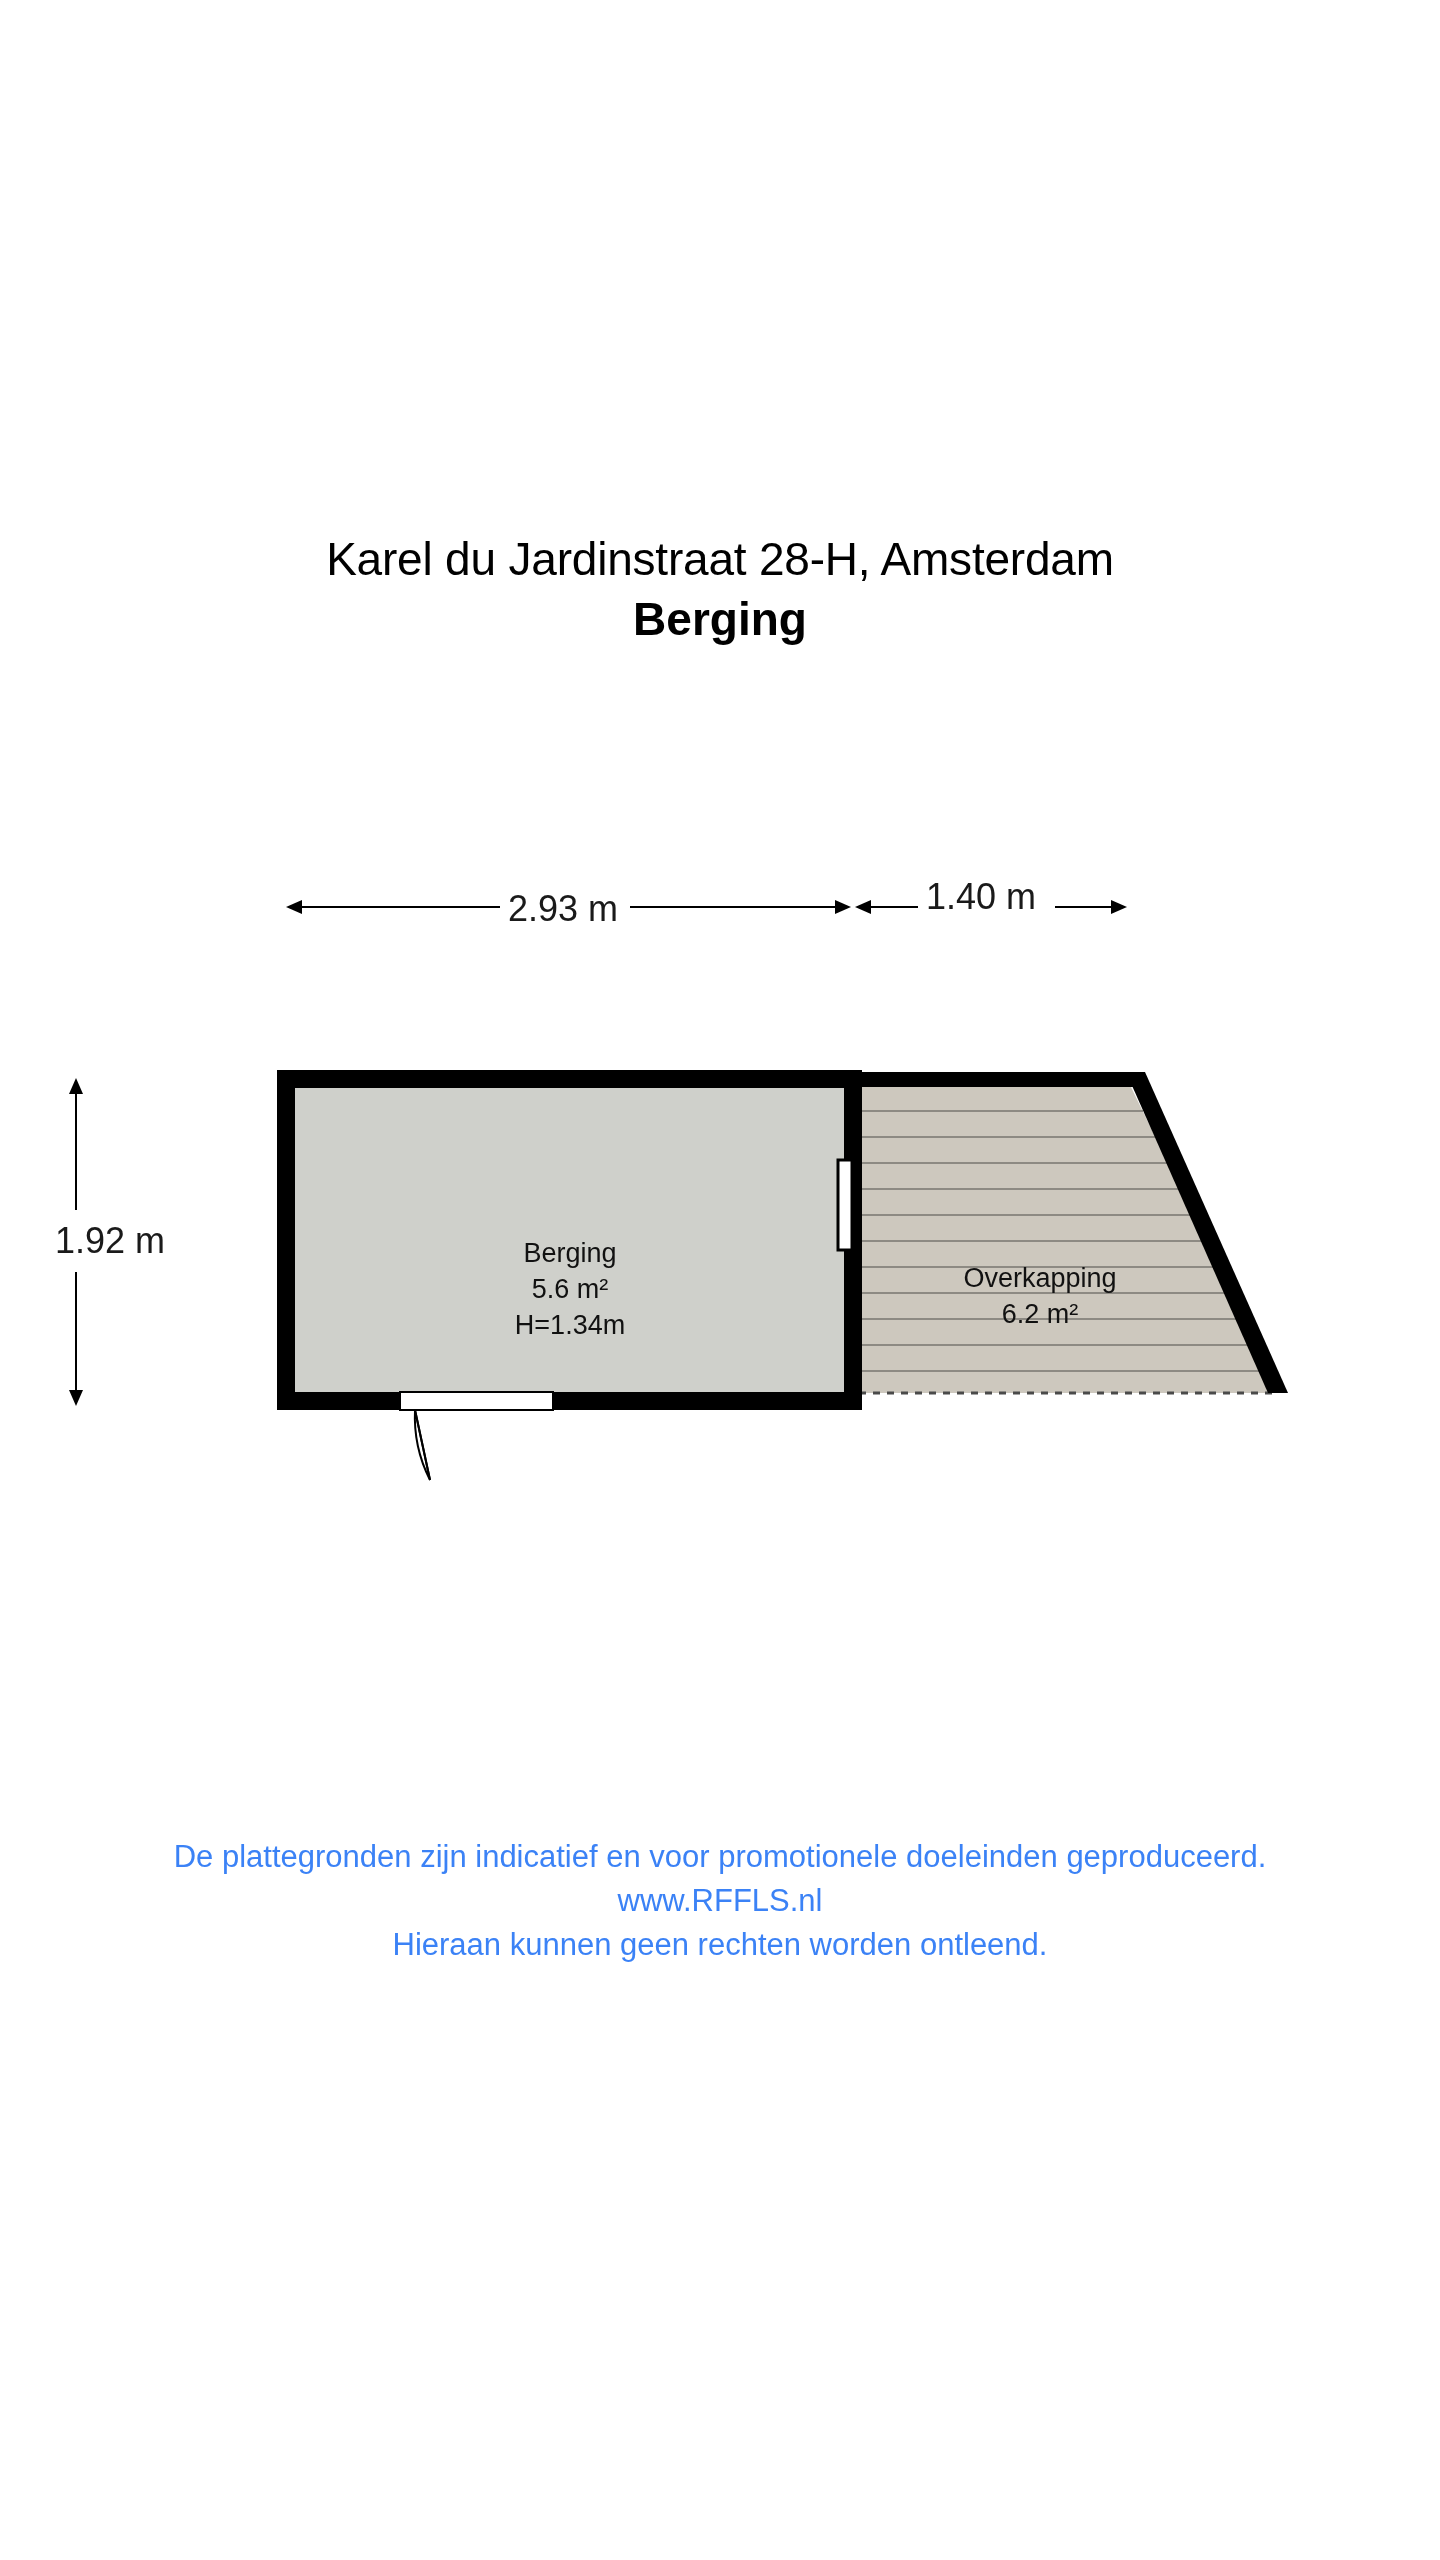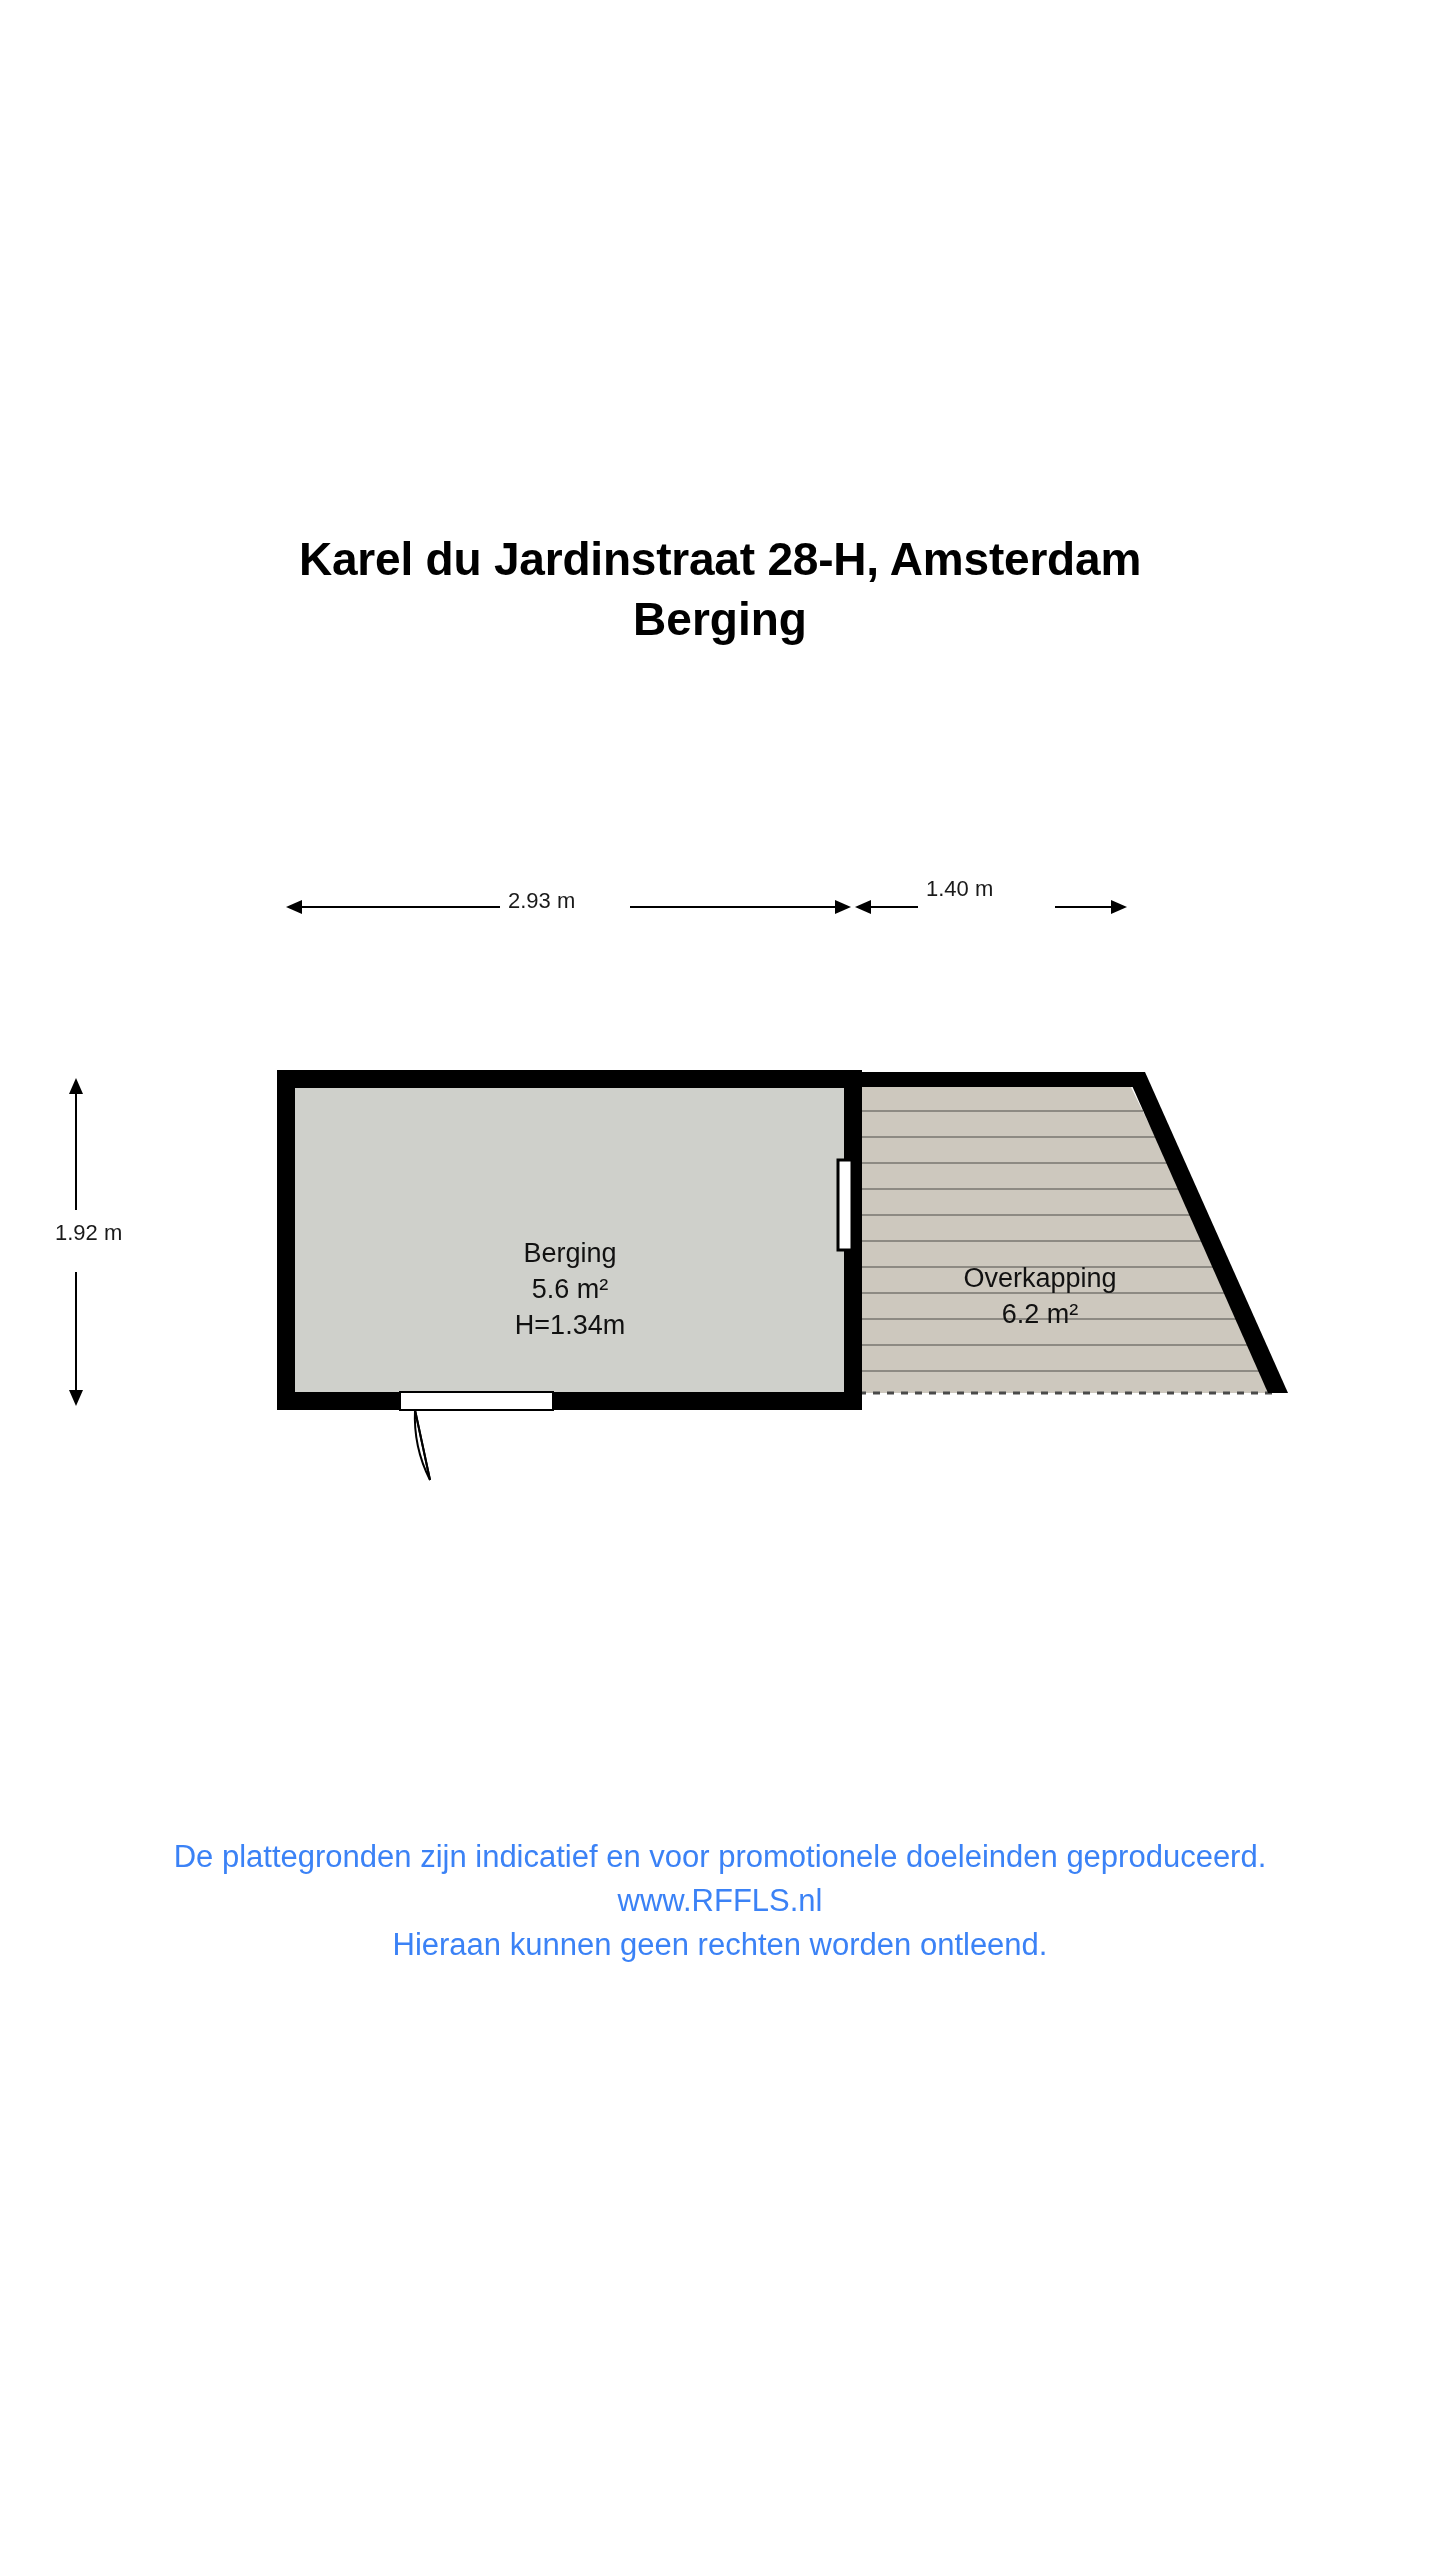--- a/index.html
+++ b/index.html
@@ -19,21 +19,21 @@
   
   #title-block {
     position: absolute;
     top: 530px;
     left: 0;
     width: 1440px;
     text-align: center;
   }
   #title-line1 {
     font-size: 46px;
-    font-weight: bold;
+    font-weight: normal;
     letter-spacing: -0.2px;
     line-height: 58px;
   }
   #title-line2 {
     font-size: 46px;
     font-weight: bold;
     line-height: 62px;
   }
 
   
@@ -41,21 +41,21 @@
     position: absolute;
     top: 840px;
     left: 0;
     width: 1440px;
     height: 800px;
   }
 
   
   .dim-label {
     position: absolute;
-    font-size: 22px;
+    font-size: 36px;
     color: #1a1a1a;
     white-space: nowrap;
   }
 
   
   .arrow-line {
     position: absolute;
     height: 2px;
     background: #000;
   }

